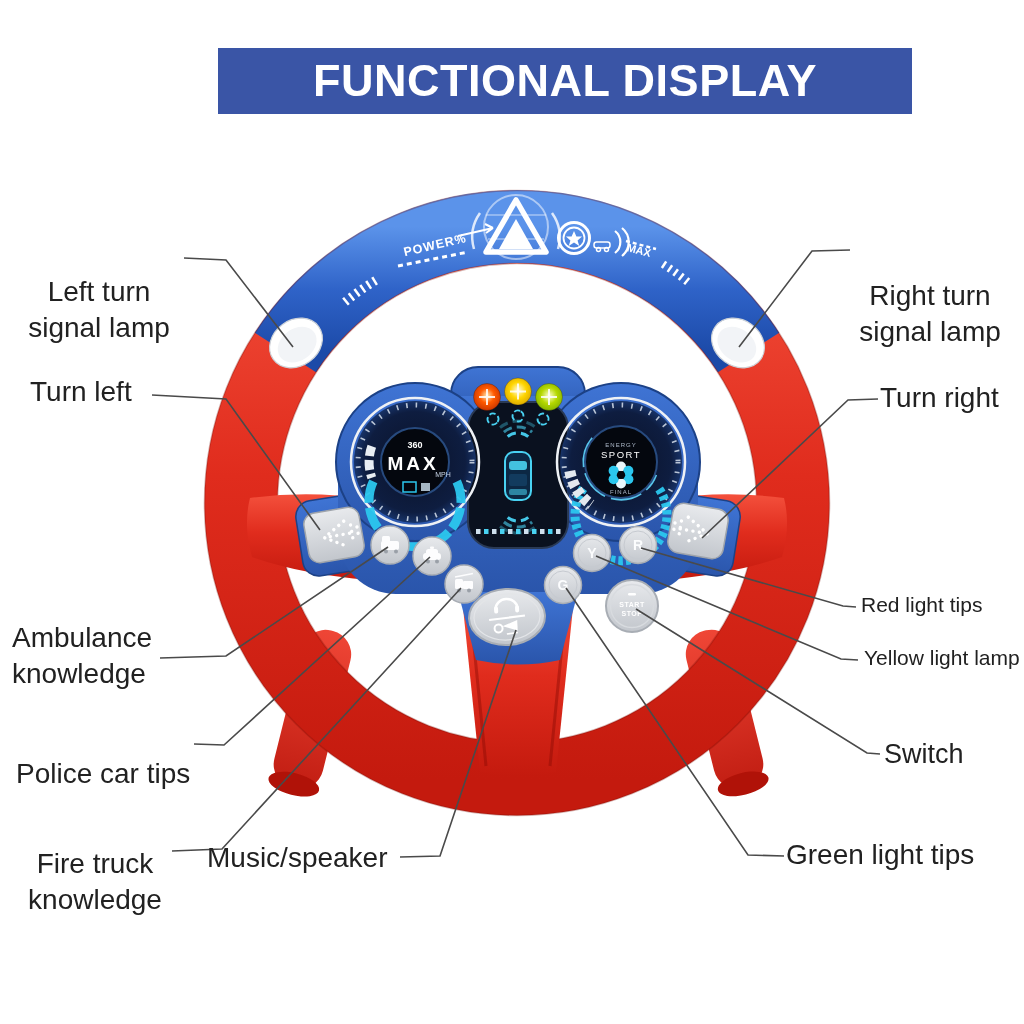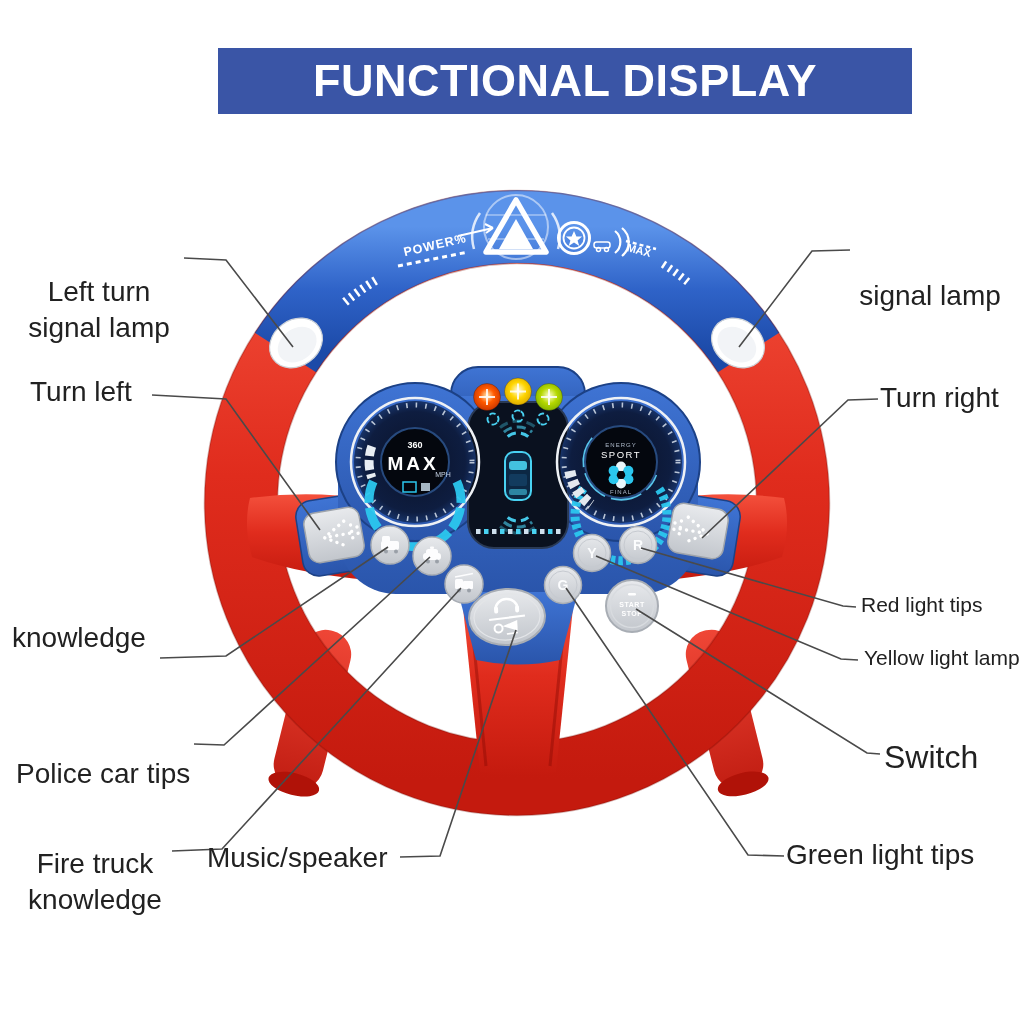--- a/index.html
+++ b/index.html
@@ -7,21 +7,21 @@
     width:1024px;height:1024px;position:relative;background:#ffffff;
     font-family:"Liberation Sans",sans-serif;overflow:hidden;
   }
   #banner{
     position:absolute;left:218px;top:48px;width:694px;height:66px;
     background:#3a55a6;color:#ffffff;text-align:center;line-height:66px;
     font-size:45px;font-weight:700;letter-spacing:.5px;
   }
   .callout{position:absolute;color:#212121;line-height:1.28;white-space:nowrap;}
   .fs28{font-size:28px;}
-  .fs27{font-size:32px;}
+  .fs27{font-size:27px;}
   .fs24{font-size:21px;}
   .tc{text-align:center;margin-top:48px;}
   #wheel-svg,#lines-svg{position:absolute;left:0;top:0;}
   #lines-svg{pointer-events:none;}
   .leader{fill:none;stroke:#4a4a4a;stroke-width:1.6px;}
 </style>
 </head>
 <body>
 
 <div id="banner">FUNCTIONAL DISPLAY</div>
@@ -340,37 +340,39 @@
 <div class="callout fs28 tc" style="left:6px;top:226px;width:186px;">
   <div>Left turn</div>
   <div>signal lamp</div>
 </div>
 
 <div class="callout fs28" style="left:30px;top:374px;">
   <div>Turn left</div>
 </div>
 
 <div class="callout fs28" style="left:12px;top:620px;">
+  <div>Ambulance</div>
   <div>knowledge</div>
 </div>
 
 <div class="callout fs28" style="left:16px;top:756px;">
   <div>Police car tips</div>
 </div>
 
 <div class="callout fs28 tc" style="left:24px;top:798px;width:142px;">
   <div>Fire truck</div>
   <div>knowledge</div>
 </div>
 
 <div class="callout fs28" style="left:207px;top:840px;">
   <div>Music/speaker</div>
 </div>
 
 <div class="callout fs28 tc" style="left:852px;top:230px;width:156px;">
+  <div>Right turn</div>
   <div>signal lamp</div>
 </div>
 
 <div class="callout fs28" style="left:880px;top:380px;">
   <div>Turn right</div>
 </div>
 
 <div class="callout fs24" style="left:861px;top:592px;">
   <div>Red light tips</div>
 </div>

